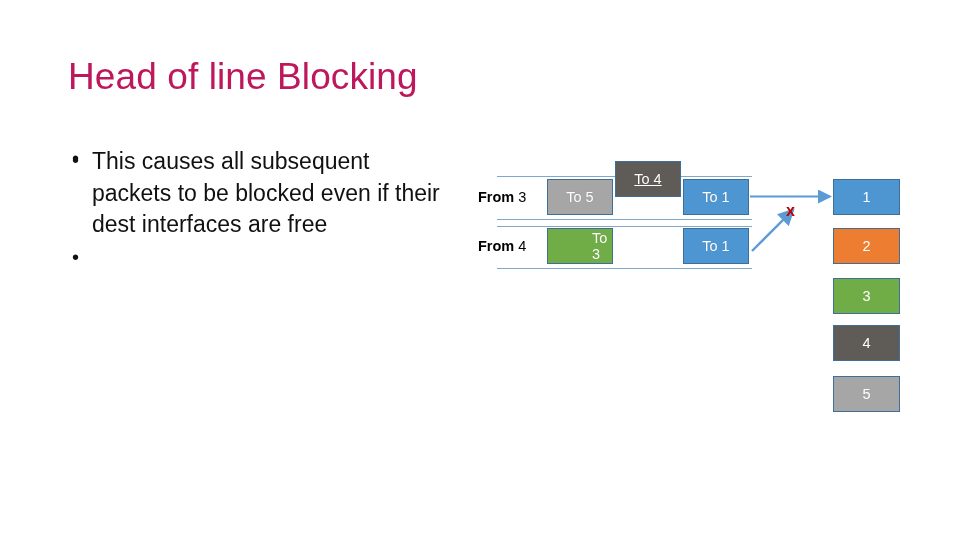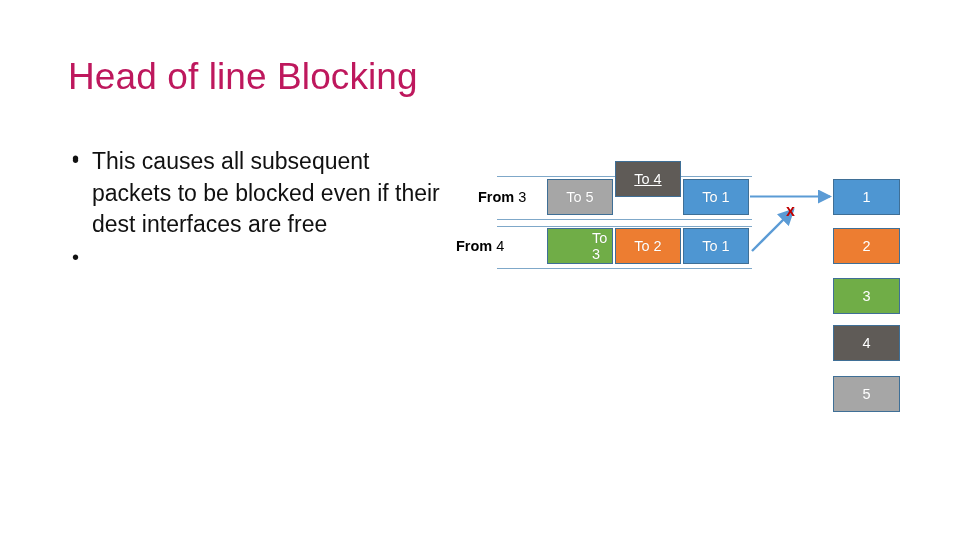--- a/index.html
+++ b/index.html
@@ -160,30 +160,27 @@
   <div class="pkt" style="left:547px; top:179px; background:#a6a6a6;">
     <span>To 5</span>
   </div>
   <div class="pkt" style="left:615px; top:161px; background:#5f5b57;text-decoration:underline;">
     <span>To 4</span>
   </div>
   <div class="pkt" style="left:683px; top:179px; background:#4e96d2;">
     <span>To 1</span>
   </div>
 
-  <div class="row-label" style="left:456px; top:238px;">
+  <div class="row-label" style="left:478px; top:238px;">
     <b>From</b>
     <span>4</span>
   </div>
 
   <div class="pkt" style="left:547px; top:228px; background:#70ad47;padding-left:44px;">
     <span>To 3</span>
-  </div>
-  <div class="pkt" style="left:615px; top:228px; background:#ed7d31;">
-    <span>To 2</span>
   </div>
   <div class="pkt" style="left:683px; top:228px; background:#4e96d2;">
     <span>To 1</span>
   </div>
 
   <svg class="arrows" viewBox="0 0 960 540">
     <defs>
       <marker id="ah" markerWidth="7" markerHeight="7" refX="6" refY="3.5" orient="auto">
         <path d="M0,0 L7,3.5 L0,7 z" fill="#5b9bd5"></path>
       </marker>

